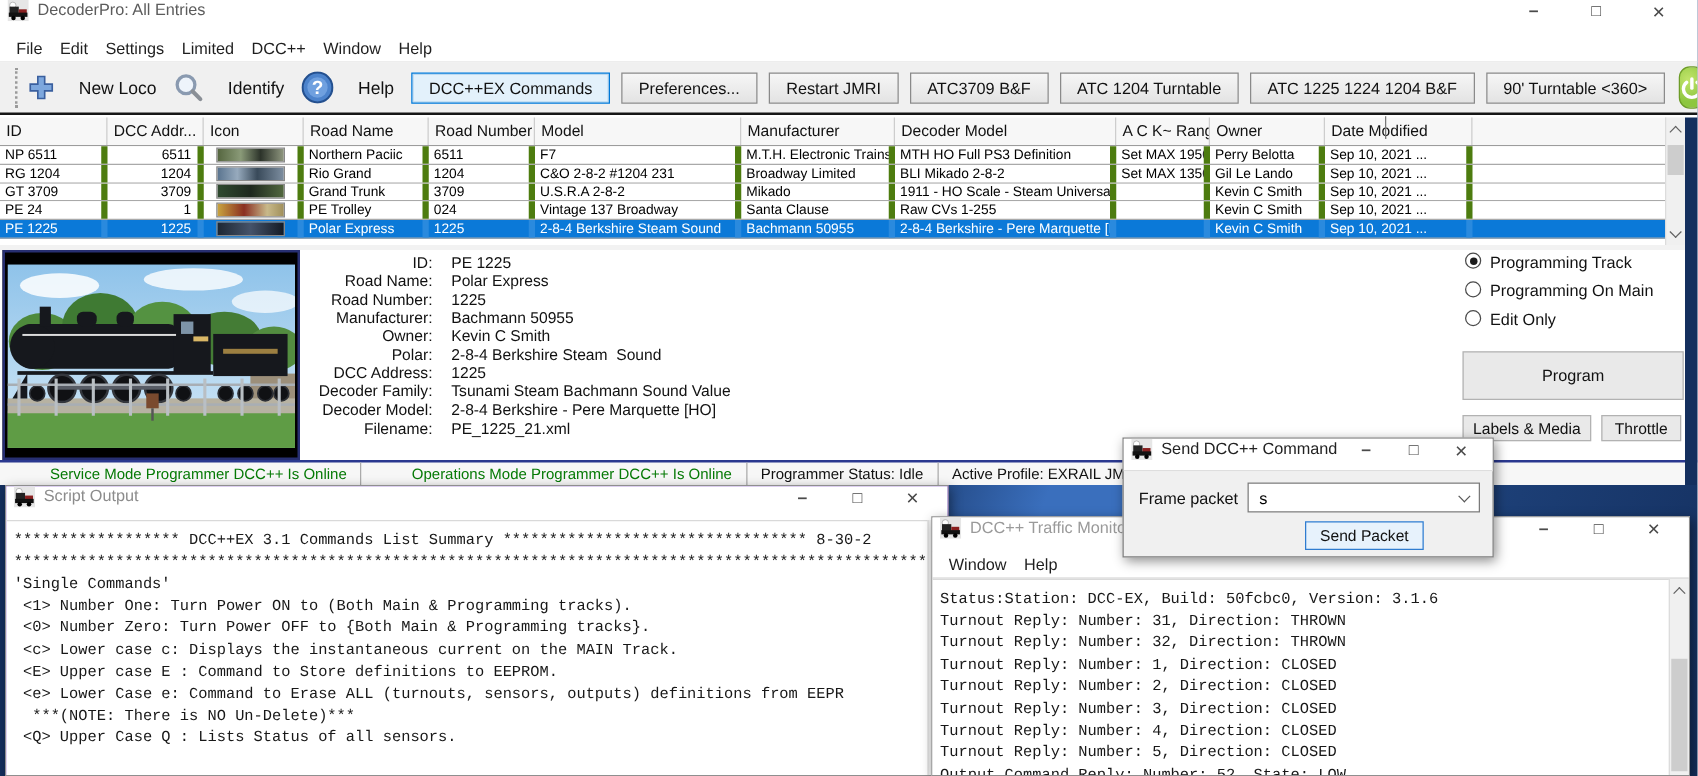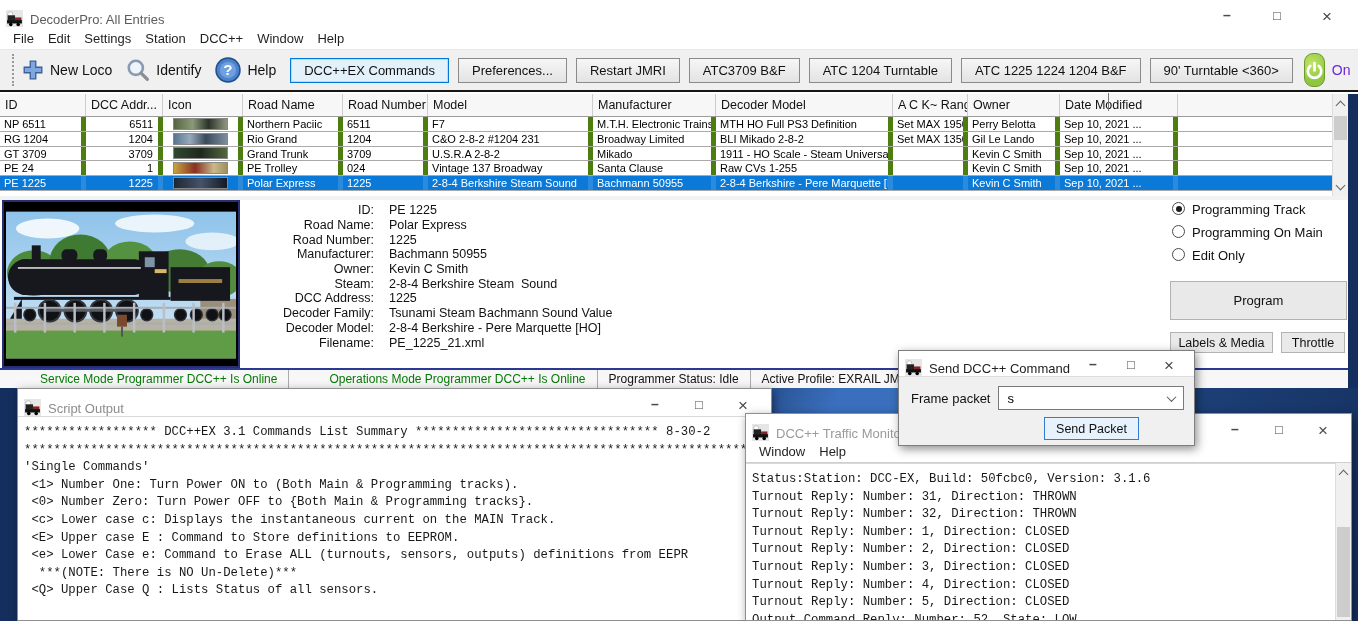--- a/index.html
+++ b/index.html
@@ -4,37 +4,37 @@
 <style>
   * { margin:0; padding:0; box-sizing:border-box; }
   html,body { width:1358px; height:621px; overflow:hidden; }
   body {
     font-family:"Liberation Sans", sans-serif;
     background: linear-gradient(110deg, var(--desktop-navy) 0%, var(--desktop-navy) 52%,
                 var(--desktop-light) 62%, var(--desktop-light) 72%, #1d4078 84%, var(--desktop-navy) 100%);
     position:relative; color:#000;
   }
   .window { position:absolute; background:#f0f0f0; border:1px solid #8f8f8f; box-shadow:2px 3px 9px rgba(0,0,0,.45); }
-  .titlebar { display:flex; align-items:flex-end; height:27px; background:#fff; padding:0 6px; }
+  .titlebar { display:flex; align-items:flex-start; height:27px; background:#fff; padding:0 6px; }
   .titlebar .title { font-size:13px; color:#5c5c5c; margin-left:7px; white-space:nowrap; }
   .win-controls { margin-left:auto; display:flex; }
   .win-ctl { width:44px; text-align:center; font-size:14px; color:#4a4a4a; cursor:default; }
   .ctl-min::before{content:"–"; font-weight:bold;}
   .ctl-max::before{content:"□"; font-size:13px;}
   .ctl-close::before{content:"×"; font-size:17px;}
   .app-icon { width:17px; height:17px; flex:0 0 17px; }
 
   
   #main-window { left:0; top:0; width:1358px; height:388px; background:#fff; border:none; box-shadow:none; z-index:1; }
   #main-window .win-ctl { width:50px; }
   .menubar { height:23px; background:#fff; display:flex; align-items:center; padding-left:6px; border-bottom:1px solid #e8e8e8; }
   .menu-item { font-size:13px; color:#1f1f1f; padding:0 7px; }
   .toolbar { height:42px; background:#f0f0f0; display:flex; align-items:center; padding-left:12px; border-bottom:2px solid #161616; overflow:hidden; white-space:nowrap; }
   .drag-handle { width:4px; height:32px; border-left:2px dotted #9a9a9a; margin-right:8px; }
-  .tool-item { display:flex; align-items:center; gap:6px; font-size:14px; color:#111; margin-right:14px; }
+  .tool-item { display:flex; align-items:center; gap:19px; font-size:14px; color:#111; margin-right:14px; }
   .tb-btn { font-family:"Liberation Sans",sans-serif; font-size:13px; color:#111; background:linear-gradient(#f6f6f6,#e3e3e3);
             border:1px solid #8a8a8a; padding:4px 13px; margin-right:9px; white-space:nowrap; }
   .tb-btn.is-selected { background:#e3f1fb; border:1px solid var(--accent-blue); box-shadow:0 0 0 1px #bcd9f0 inset; }
   .power-btn { width:37px; height:34px; border-radius:9px; border:1px solid #6d9c28;
                background:radial-gradient(circle at 35% 30%, #c1e46a, var(--power-green) 70%);
                display:flex; align-items:center; justify-content:center; margin:0 7px 0 2px; }
   .power-label { font-size:14px; color:#6d28d9; margin-right:10px; }
   .chev { width:7px; height:7px; border-right:1.6px solid #555; border-bottom:1.6px solid #555; transform:rotate(45deg) translate(-1px,-1px); }
 
   
@@ -71,21 +71,21 @@
   .scroll-arrow { position:absolute; left:4px; width:8px; height:8px; }
   .arrow-up { transform:rotate(-135deg); border-right:1.6px solid #606060; border-bottom:1.6px solid #606060; width:7px; height:7px; }
   .arrow-down { transform:rotate(45deg); border-right:1.6px solid #606060; border-bottom:1.6px solid #606060; width:7px; height:7px; }
   .scroll-thumb { position:absolute; left:1px; width:13px; background:#cdcdcd; }
   #roster-scroll { top:0; height:102px; }
   .table-foot { position:absolute; left:0; top:196px; width:1348px; height:4px; background:#f2f2f2; }
 
   
   .photo-box { position:absolute; left:2px; top:200px; width:238px; height:168px; background:#000; border:2px solid #272f72; }
   .photo-box svg { display:block; margin:9px auto 0 auto; }
-  .detail-fields { position:absolute; left:262px; top:203px; }
+  .detail-fields { position:absolute; left:234px; top:203px; }
   .field-row { display:flex; height:14.7px; align-items:center; }
   .field-label { width:112px; text-align:right; font-size:12.5px; color:#111; }
   .field-value { margin-left:15px; font-size:12.5px; color:#111; white-space:pre; }
   .radio-group { position:absolute; left:1172px; top:202px; }
   .radio-option { display:flex; height:23px; gap:7px; }
   .radio-circle { width:13px; height:13px; border-radius:50%; border:1px solid #4a4a4a; background:#fff; display:flex; align-items:center; justify-content:center; }
   .radio-dot { width:6px; height:6px; border-radius:50%; background:#1c1c1c; display:none; }
   .radio-option.is-selected .radio-dot { display:block; }
   .radio-label { font-size:13px; color:#111; }
   .big-btn { position:absolute; font-family:"Liberation Sans",sans-serif; font-size:13px; color:#111;
@@ -93,21 +93,21 @@
   #program-btn { left:1170px; top:281px; width:177px; height:39px; }
   #labels-btn  { left:1170px; top:332px; width:103px; height:21px; font-size:12.5px; }
   #throttle-btn{ left:1281px; top:332px; width:64px; height:21px; font-size:12.5px; }
   .statusbar { position:absolute; left:0; top:368px; width:1358px; height:20px; background:#f7f7f7;
                border-top:2px solid #2b3990; display:flex; align-items:center; }
   .status-seg { font-size:12px; color:#111; padding:0 11px; border-right:1px solid #ababab; height:100%; display:flex; align-items:center; white-space:nowrap; }
   .status-seg.is-selected { color:var(--status-green);padding-left:40px; }
   .right-edge-strip { position:absolute; right:0; top:94px; width:10px; height:294px; background:var(--desktop-navy); }
 
   
-  #script-window { left:17px; top:388px; width:755px; height:233px; background:#6d28d9; z-index:2; }
+  #script-window { left:4px; top:388px; width:755px; height:233px; background:#6d28d9; z-index:2; }
   .console { position:absolute; left:0; right:15px; top:27px; bottom:0; background:#fff; padding:7px 2px 0 6px; overflow:hidden; border-top:1px solid #d9d9d9; }
   .console-line { font-family:"Liberation Mono","DejaVu Sans Mono",monospace; font-size:12.3px; line-height:17.6px; white-space:pre; color:#181818; }
   #script-scroll { top:27px; bottom:0; }
   #monitor-scroll { top:49px; bottom:0; }
 
   
   #monitor-window { left:745px; top:413px; width:607px; height:208px; background:#fff; z-index:3; }
   #monitor-window .titlebar .title { color:#9a9a9a; }
   #script-window .titlebar .title { color:#8c8c8c; }
   .monitor-menubar { height:22px; background:#fff; display:flex; align-items:center; padding-left:6px; border-bottom:1px solid #cfcfcf; }
@@ -143,21 +143,21 @@
     <span class="win-controls">
       <span class="win-ctl ctl-min"></span>
       <span class="win-ctl ctl-max"></span>
       <span class="win-ctl ctl-close"></span>
     </span>
   </div>
   <div class="menubar">
     <span class="menu-item">File</span>
       <span class="menu-item">Edit</span>
       <span class="menu-item">Settings</span>
-      <span class="menu-item">Station</span>
+      <span class="menu-item">Limited</span>
       <span class="menu-item">DCC++</span>
       <span class="menu-item">Window</span>
       <span class="menu-item">Help</span>
   </div>
   <div class="toolbar">
     <span class="drag-handle"></span>
     <span class="tool-item">
       <svg width="22" height="22" viewBox="0 0 20 20">
         <path d="M7.5 2h5v5.5H18v5h-5.5V18h-5v-5.5H2v-5h5.5z" fill="#7da7dd" stroke="#3a5f9e" stroke-width="1.2"></path>
       </svg>
@@ -377,21 +377,21 @@
       </div>
       <div class="field-row">
         <span class="field-label">Manufacturer:</span>
         <span class="field-value">Bachmann 50955</span>
       </div>
       <div class="field-row">
         <span class="field-label">Owner:</span>
         <span class="field-value">Kevin C Smith</span>
       </div>
       <div class="field-row">
-        <span class="field-label">Steam:</span>
+        <span class="field-label">Polar:</span>
         <span class="field-value">2-8-4 Berkshire Steam  Sound</span>
       </div>
       <div class="field-row">
         <span class="field-label">DCC Address:</span>
         <span class="field-value">1225</span>
       </div>
       <div class="field-row">
         <span class="field-label">Decoder Family:</span>
         <span class="field-value">Tsunami Steam Bachmann Sound Value</span>
       </div>

